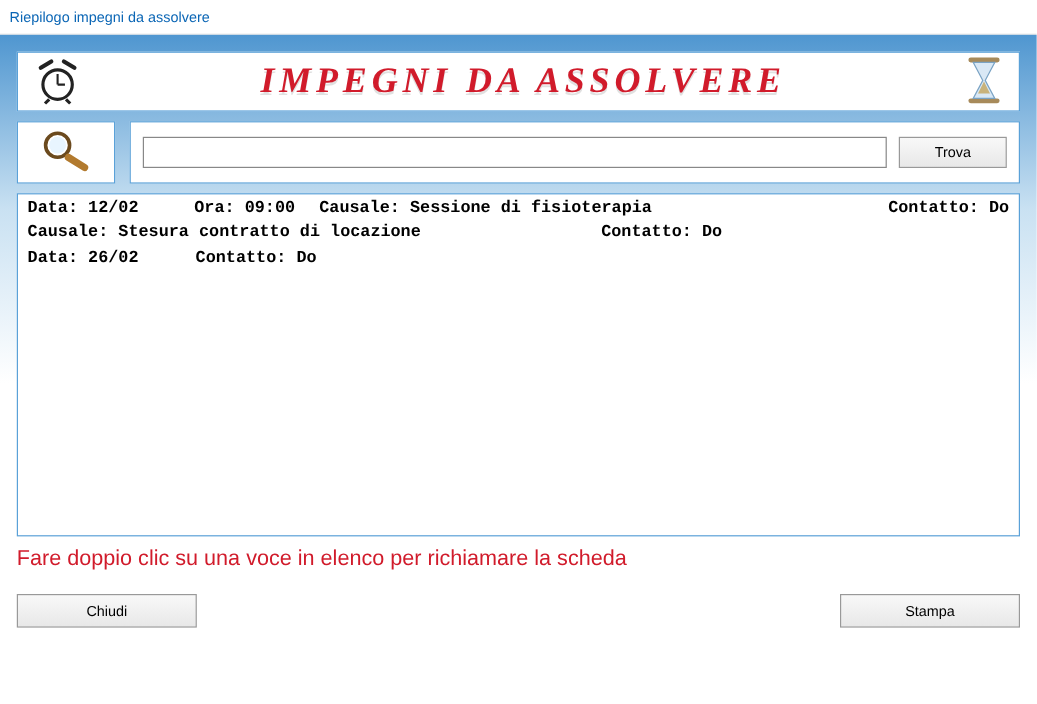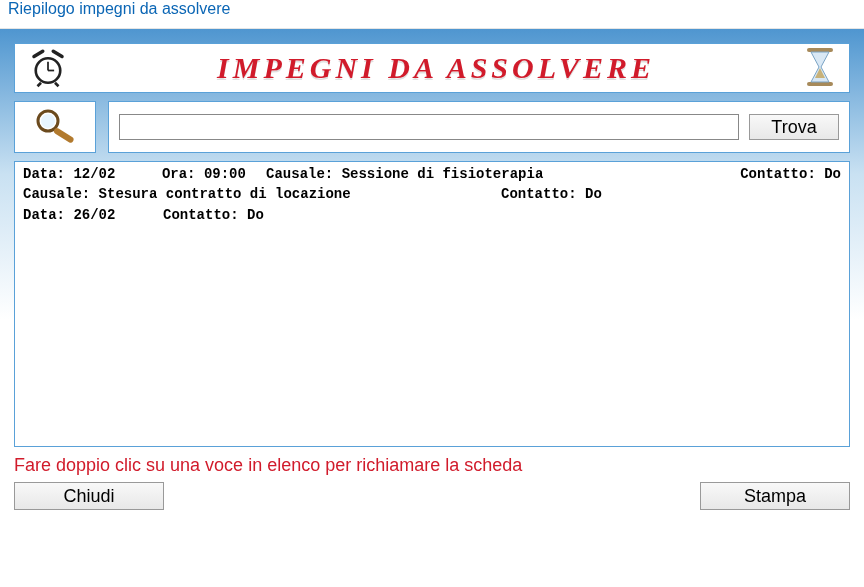--- a/index.html
+++ b/index.html
@@ -10,22 +10,23 @@
     font-family: "Segoe UI", Tahoma, sans-serif;
     font-size: 13px;
     background: #fff;
     overflow: hidden;
   }
   .titlebar {
     height: 28px;
     background: #fff;
     border-bottom: 1px solid #e5e5e5;
     color: #0b66b5;
-    font-size: 16px;
-    display: flex;
+    font-size: 12px;
+    display: flex;
+    align-items: center;
     padding: 0 8px;
   }
   .window-body {
     position: relative;
     width: 864px;
     height: 484px;
     background: linear-gradient(to bottom, #4f96d0 0%, #c9e1f2 30%, #ffffff 60%, #ffffff 100%);
     padding: 14px;
     box-sizing: border-box;
   }
@@ -86,21 +87,21 @@
     font-size: 13px;
     padding: 2px 6px;
     box-sizing: border-box;
     font-family: inherit;
   }
   .btn {
     min-width: 90px;
     height: 26px;
     background: linear-gradient(#f8f8f8, #e8e8e8);
     border: 1px solid #999;
-    font-size: 18px;
+    font-size: 12px;
     cursor: pointer;
     padding: 0 16px;
     font-family: inherit;
   }
   .list-box {
     margin-top: 8px;
     height: 280px;
     border: 1px solid #5aa1d8;
     background: #ffffff;
     padding: 2px 8px;
@@ -118,21 +119,21 @@
   .col-contatto{ flex: 1; }
   .hint {
     text-align: left;
     color: #d11b2b;
     font-size: 18px;
     margin-top: 8px;
   }
   .footer-row {
     display: flex;
     justify-content: space-between;
-    margin-top: 6px;
+    margin-top: 19px;
   }
   .footer-row .btn {
     min-width: 150px;
     height: 28px;
   }
 </style>
 </head>
 <body>
 
 <div class="titlebar">

